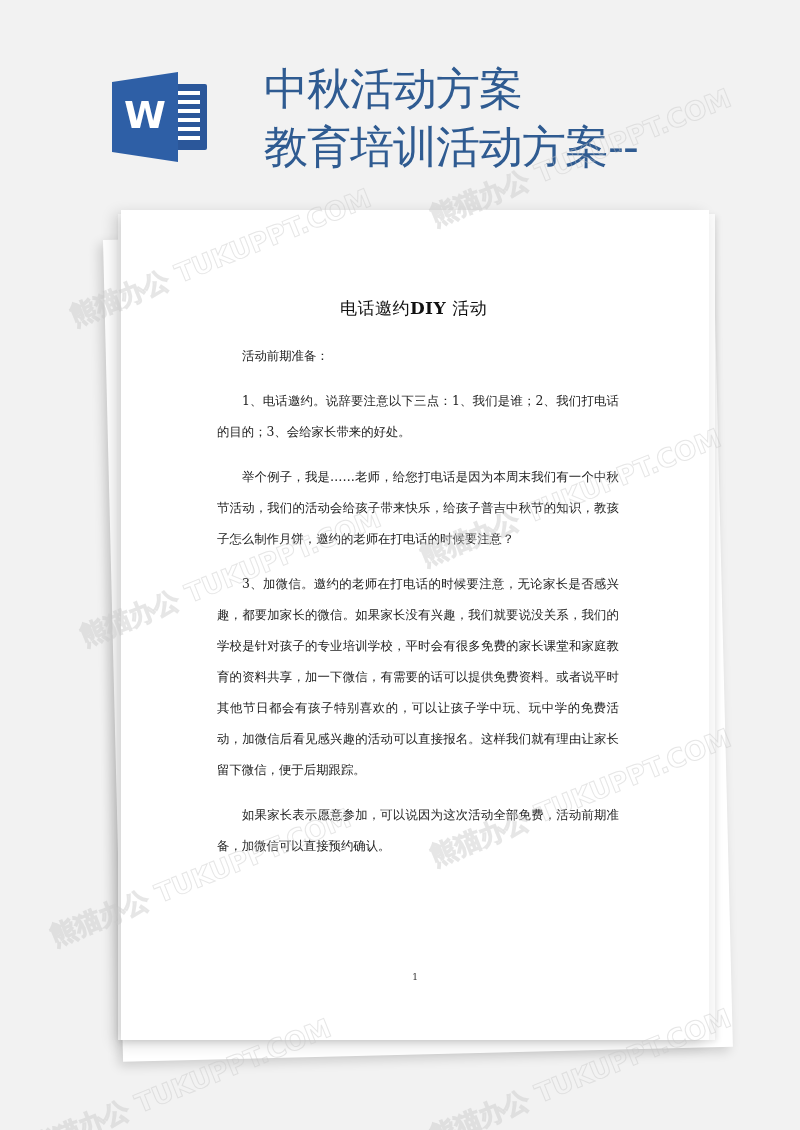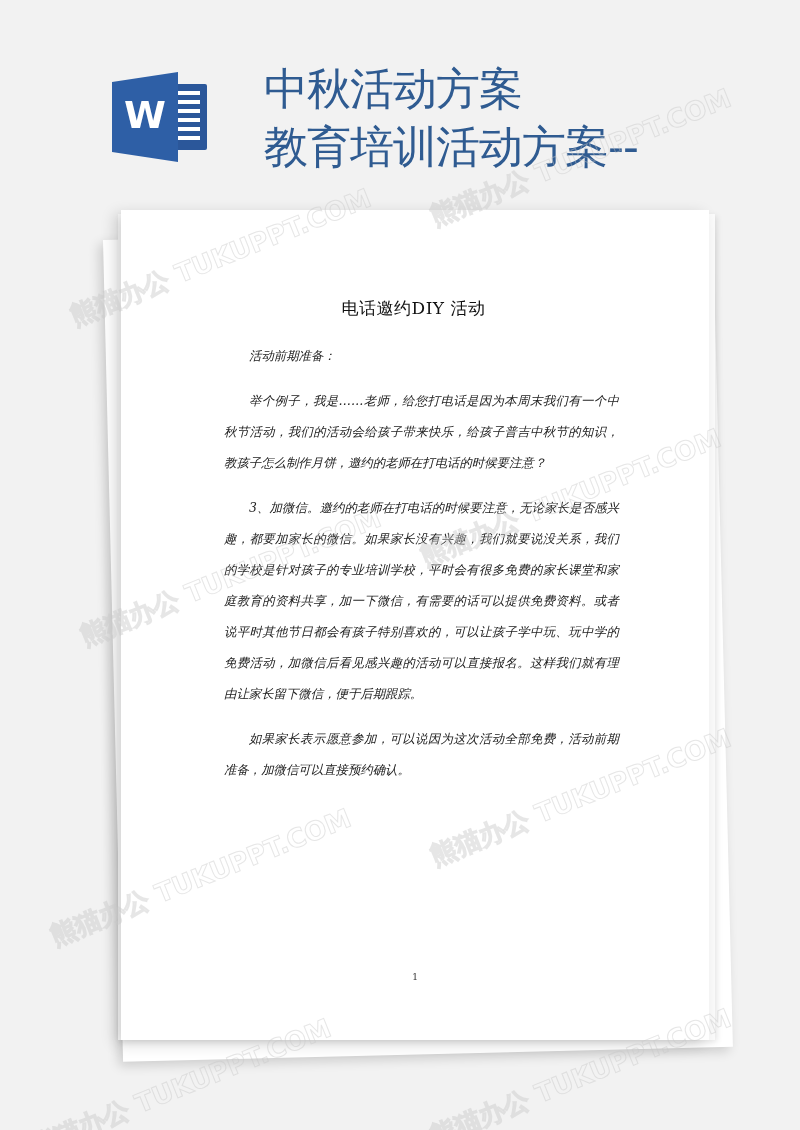--- a/index.html
+++ b/index.html
@@ -81,27 +81,26 @@
     }
     .doc-title {
       text-align: center;
       font-size: 17px;
       line-height: 24px;
       color: #111;
       margin: 0 0 20px 0;
       font-weight: normal;
       letter-spacing: 0.5px;
     }
-    .doc-title .latin { font-weight: normal; margin-top: 12px; }
+    .doc-title .latin { font-weight: bold; margin-top: 12px; }
     .doc p {
-      margin: 0 0 8px 16px;
+      margin: 0 0 8px 9px;
       text-indent: 25px;
       text-align: justify;
       letter-spacing: 0;
-      font-style: italic;
     }
     .doc p.gap { margin-bottom: 14px; }
     .page-number {
       position: absolute;
       left: 0;
       width: 100%;
       top: 762px;
       text-align: center;
       font-family: "DejaVu Serif", "Liberation Serif", serif;
       font-size: 9px;
@@ -149,20 +148,21 @@
 </h1>
 
 <div class="sheet-back"></div>
 <div class="sheet-mid"></div>
 
 <div class="sheet-main">
   <div class="doc">
     <h2 class="doc-title"><span>电话邀约</span><span class="latin">DIY</span> <span>活动</span></h2>
 
     <p class="gap">活动前期准备：</p>
+    <p class="gap">1、电话邀约。说辞要注意以下三点：1、我们是谁；2、我们打电话的目的；3、会给家长带来的好处。</p>
     <p class="gap">举个例子，我是……老师，给您打电话是因为本周末我们有一个中秋节活动，我们的活动会给孩子带来快乐，给孩子普吉中秋节的知识，教孩子怎么制作月饼，邀约的老师在打电话的时候要注意？</p>
     <p class="gap">3、加微信。邀约的老师在打电话的时候要注意，无论家长是否感兴趣，都要加家长的微信。如果家长没有兴趣，我们就要说没关系，我们的学校是针对孩子的专业培训学校，平时会有很多免费的家长课堂和家庭教育的资料共享，加一下微信，有需要的话可以提供免费资料。或者说平时其他节日都会有孩子特别喜欢的，可以让孩子学中玩、玩中学的免费活动，加微信后看见感兴趣的活动可以直接报名。这样我们就有理由让家长留下微信，便于后期跟踪。</p>
     <p class="gap">如果家长表示愿意参加，可以说因为这次活动全部免费，活动前期准备，加微信可以直接预约确认。</p>
   </div>
   <div class="page-number">1</div>
 </div>
 
 <div class="watermark" style="left:420px; top:140px;">熊猫办公 TUKUPPT.COM</div>
 <div class="watermark" style="left:60px; top:240px;">熊猫办公 TUKUPPT.COM</div>
 <div class="watermark" style="left:410px; top:480px;">熊猫办公 TUKUPPT.COM</div>

